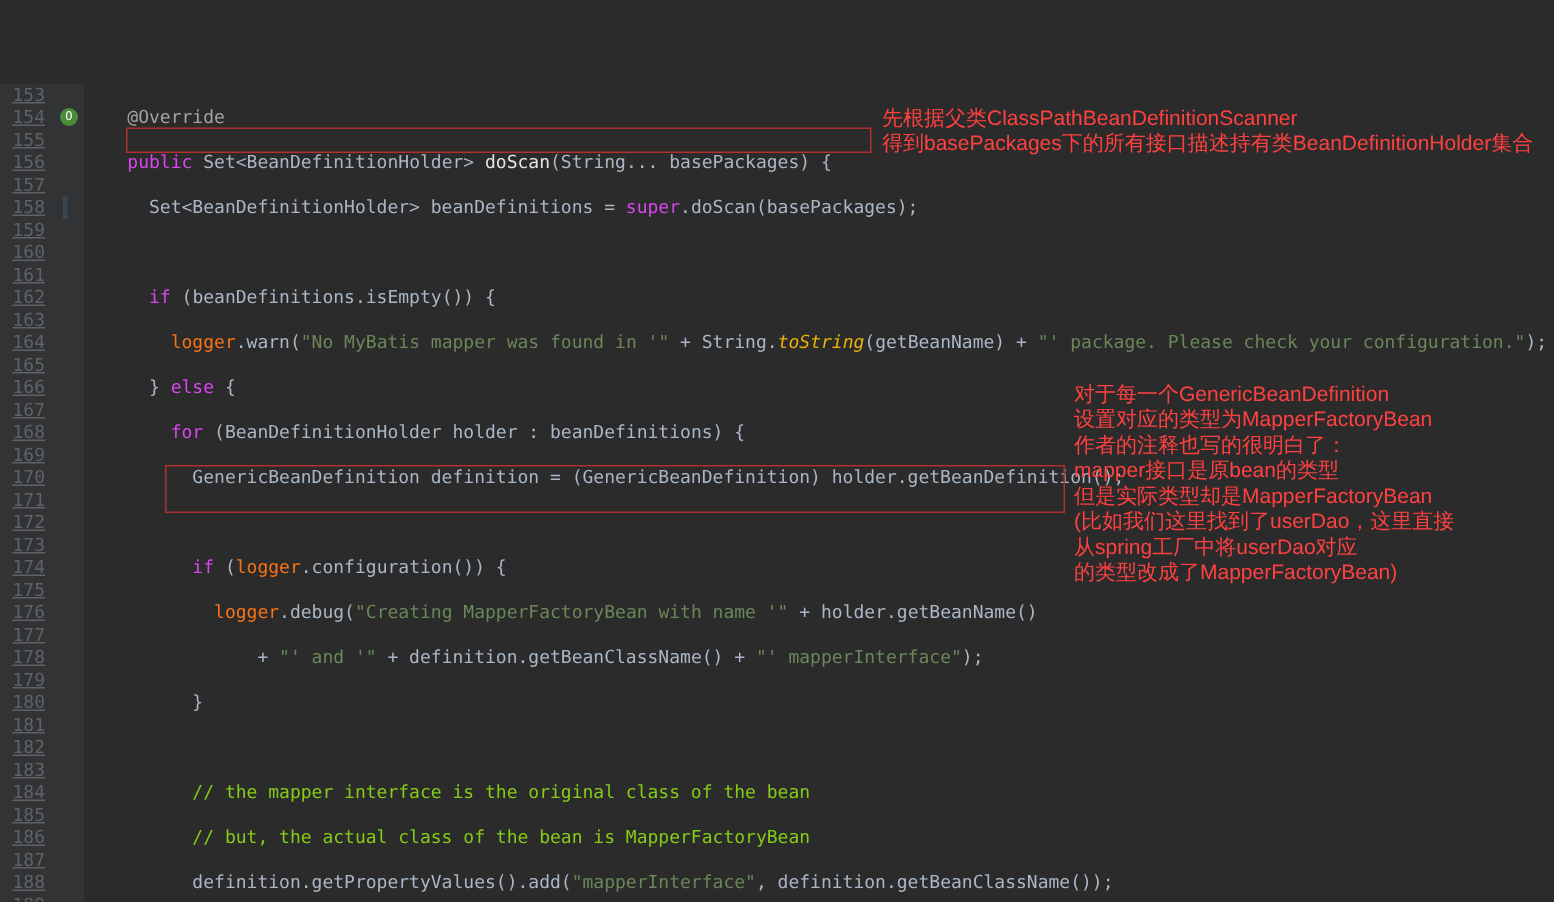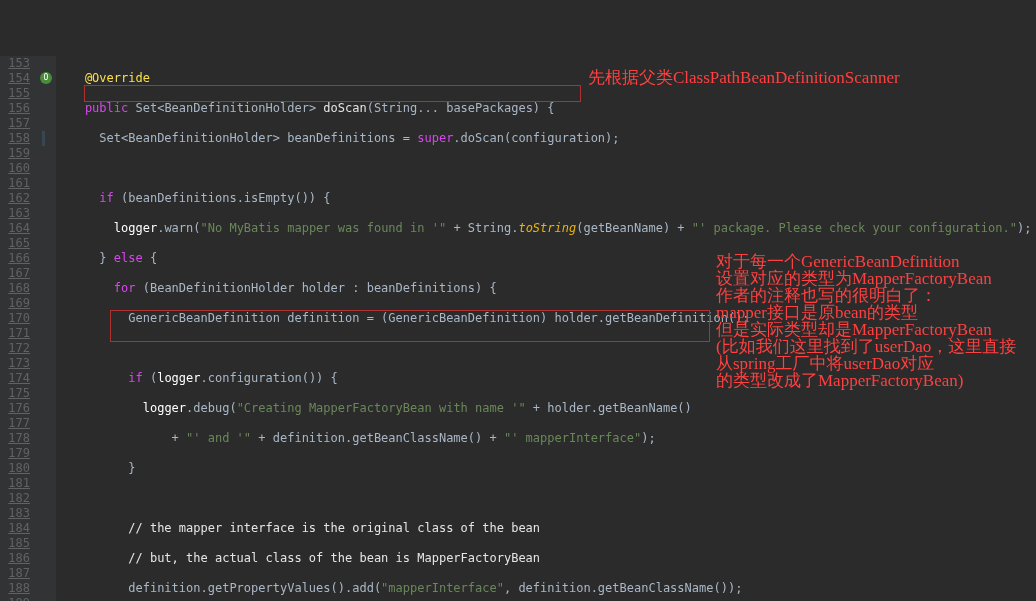--- a/index.html
+++ b/index.html
@@ -36,26 +36,26 @@
     }
     .line-num { height: 15px; text-decoration: underline; }
     .code-area {
       flex: 1;
       position: relative;
       line-height: 15px;
     }
     .code-line { height: 15px; }
     .kw { color: #d946ef; }
     .str { color: #6a8759; }
-    .comment { color: #e5e5e5; }
-    .annot { color: #fde047; text-align: right; }
+    .comment { color: #84cc16; }
+    .annot { color: #a3a3a3; text-align: right; }
     .method { color: #e5e5e5; }
     .method-italic { color: #eab308; font-style: italic; }
-    .field { color: #ffffff; }
-    .red-text { color: #ff4040; font-family: Liberation Serif, serif; font-size: 17px; }
+    .field { color: #f97316; }
+    .red-text { color: #ff4040; font-family: Liberation Sans, sans-serif; font-size: 14px; }
     .red-box {
       border: 1px solid #b03030;
       position: absolute;
       pointer-events: none;
     }
     .icon-override {
       position: absolute;
       left: 2px;
       width: 12px;
       height: 12px;
@@ -87,21 +87,21 @@
 
 <div class="editor">
   <div class="gutter" id="gutter"><div class="line-num">153</div><div class="line-num">154</div><div class="line-num">155</div><div class="line-num">156</div><div class="line-num">157</div><div class="line-num">158</div><div class="line-num">159</div><div class="line-num">160</div><div class="line-num">161</div><div class="line-num">162</div><div class="line-num">163</div><div class="line-num">164</div><div class="line-num">165</div><div class="line-num">166</div><div class="line-num">167</div><div class="line-num">168</div><div class="line-num">169</div><div class="line-num">170</div><div class="line-num">171</div><div class="line-num">172</div><div class="line-num">173</div><div class="line-num">174</div><div class="line-num">175</div><div class="line-num">176</div><div class="line-num">177</div><div class="line-num">178</div><div class="line-num">179</div><div class="line-num">180</div><div class="line-num">181</div><div class="line-num">182</div><div class="line-num">183</div><div class="line-num">184</div><div class="line-num">185</div><div class="line-num">186</div><div class="line-num">187</div><div class="line-num">188</div><div class="line-num">189</div></div>
   <div class="gutter-icons">
     <div class="icon-override" style="top:16px;">O</div>
     <div class="icon-change" style="top:75px;height:15px;"></div>
   </div>
   <div class="code-area">
 <div class="code-line"><span class="annot">    @Override</span></div>
 <div class="code-line"><span class="kw">    public </span><span>Set&lt;BeanDefinitionHolder&gt; </span><span class="method">doScan</span><span>(String... basePackages) {</span></div>
-<div class="code-line"><span>      Set&lt;BeanDefinitionHolder&gt; beanDefinitions = </span><span class="kw">super</span><span>.doScan(configuration);</span></div>
+<div class="code-line"><span>      Set&lt;BeanDefinitionHolder&gt; beanDefinitions = </span><span class="kw">super</span><span>.doScan(basePackages);</span></div>
 <div class="code-line"></div>
 <div class="code-line"><span class="kw">      if </span><span>(beanDefinitions.isEmpty()) {</span></div>
 <div class="code-line"><span>        </span><span class="field">logger</span><span>.warn(</span><span class="str">"No MyBatis mapper was found in '" </span><span>+ String.</span><span class="method-italic">toString</span><span>(getBeanName) + </span><span class="str">"' package. Please check your configuration."</span><span>);</span></div>
 <div class="code-line"><span>      } </span><span class="kw">else </span><span>{</span></div>
 <div class="code-line"><span class="kw">        for </span><span>(BeanDefinitionHolder holder : beanDefinitions) {</span></div>
 <div class="code-line"><span>          GenericBeanDefinition definition = (GenericBeanDefinition) holder.getBeanDefinition();</span></div>
 <div class="code-line"></div>
 <div class="code-line"><span class="kw">          if </span><span>(</span><span class="field">logger</span><span>.configuration()) {</span></div>
 <div class="code-line"><span>            </span><span class="field">logger</span><span>.debug(</span><span class="str">"Creating MapperFactoryBean with name '" </span><span>+ holder.getBeanName()</span></div>
 <div class="code-line"><span>                + </span><span class="str">"' and '" </span><span>+ definition.getBeanClassName() + </span><span class="str">"' mapperInterface"</span><span>);</span></div>
@@ -133,20 +133,21 @@
 
 
 
     
     <div class="red-box" style="top:29px;left:28px;width:497px;height:17px;"></div>
     <div class="red-box" style="top:254px;left:54px;width:600px;height:32px;"></div>
 
     
     <div class="annotation-block" style="top:14px;left:532px;width:500px;">
       <span class="red-text">先根据父类ClassPathBeanDefinitionScanner</span><br>
+      <span class="red-text">得到basePackages下的所有接口描述持有类BeanDefinitionHolder集合</span>
     </div>
     <div class="annotation-block" style="top:198px;left:660px;">
       <span class="red-text">对于每一个GenericBeanDefinition</span><br>
       <span class="red-text">设置对应的类型为MapperFactoryBean</span><br>
       <span class="red-text">作者的注释也写的很明白了：</span><br>
       <span class="red-text">mapper接口是原bean的类型</span><br>
       <span class="red-text">但是实际类型却是MapperFactoryBean</span><br>
       <span class="red-text">(比如我们这里找到了userDao，这里直接</span><br>
       <span class="red-text"> 从spring工厂中将userDao对应</span><br>
       <span class="red-text"> 的类型改成了MapperFactoryBean)</span>

